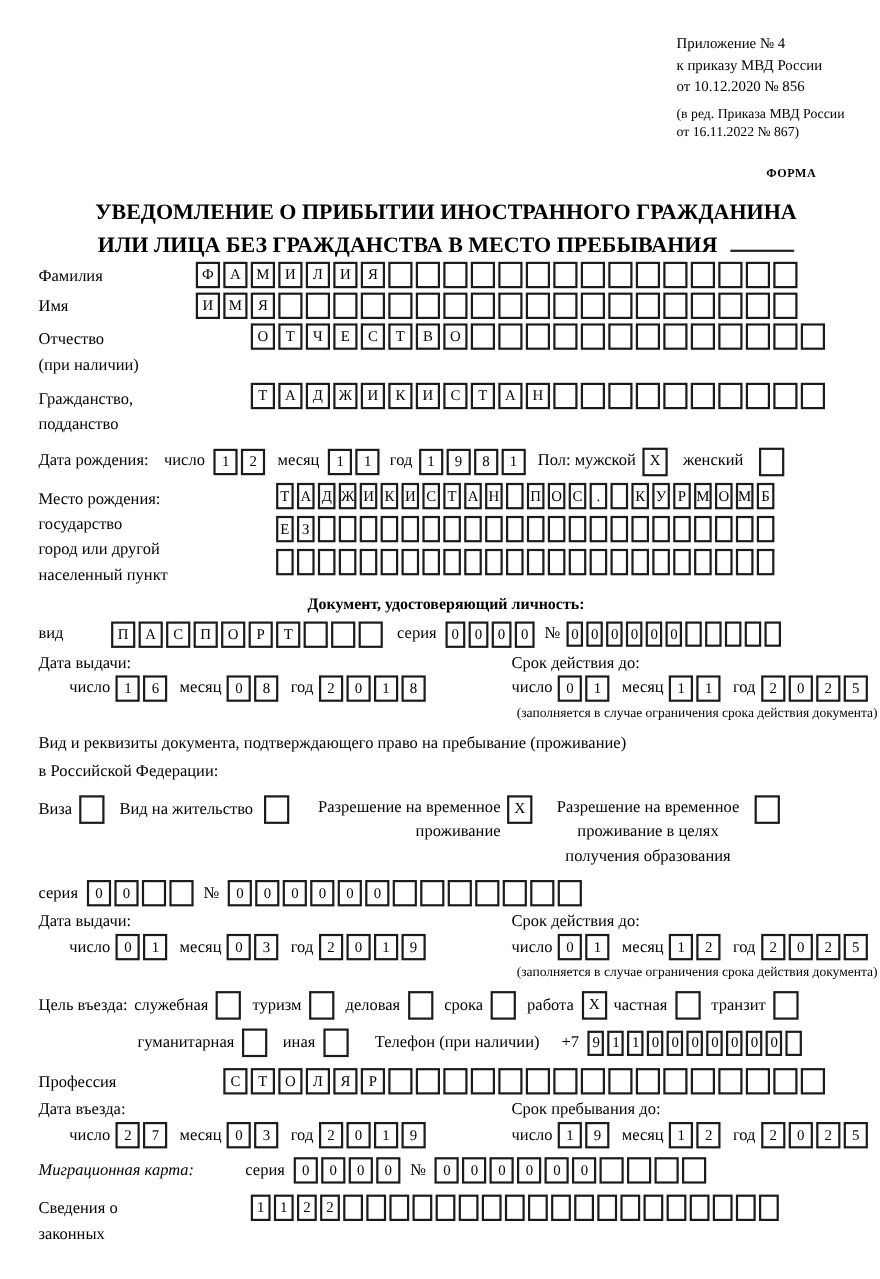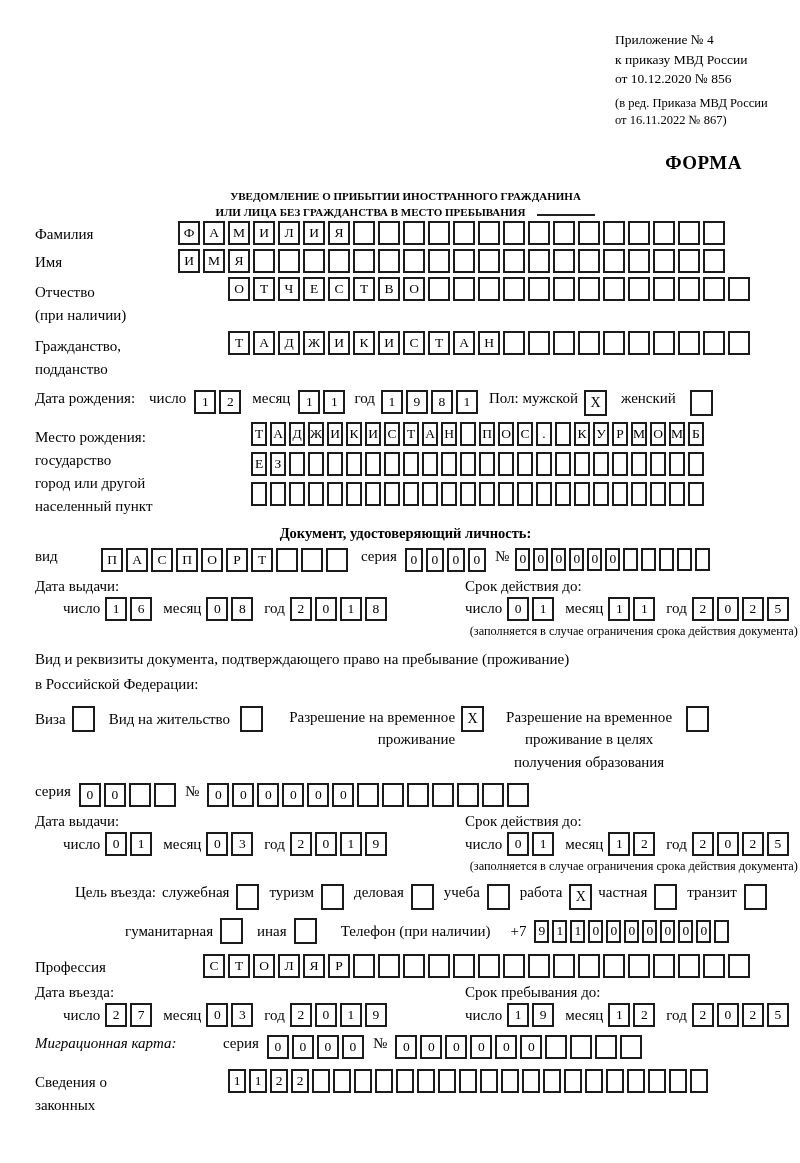--- a/index.html
+++ b/index.html
@@ -7,24 +7,24 @@
   body {
     width:800px; height:1163px; background:#ffffff; color:#000;
     font-family:"Liberation Serif","DejaVu Serif",serif;
     font-size:15px; overflow:hidden;
   }
   .page { padding:30px 24px 0 35px; position:relative; }
 
   
   .hdr { margin-left:580px; width:200px; font-size:13.5px; line-height:1.45; }
   .hdr .sub { font-size:12.5px; margin-top:6px; line-height:1.4; }
-  .forma { text-align:right; padding-right:34px; font-weight:bold; font-size:19px; margin-top:22px; letter-spacing:.5px; }
-
-  
-  .title { text-align:center; font-weight:bold; font-size:11px; margin-top:14px; line-height:1.5; }
+  .forma { text-align:right; padding-right:34px; font-weight:bold; font-size:11px; margin-top:22px; letter-spacing:.5px; }
+
+  
+  .title { text-align:center; font-weight:bold; font-size:20px; margin-top:14px; line-height:1.5; }
   .uline { display:inline-block; width:58px; border-bottom:2px solid #222; margin-left:12px; height:1em; vertical-align:baseline; }
   .sect { font-weight:bold; font-size:14.6px; margin-top:24px; margin-left:5px; margin-bottom:16px; }
 
   
   .row { display:flex; align-items:flex-start; margin-bottom:4px;gap:48px; }
   .lbl { flex:none; line-height:1.25; padding-top:4px; }
   .w95  { width:95px; }
   .w120 { width:120px; }
   .w145 { width:145px; }
   .w165 { width:168px; }
@@ -35,21 +35,21 @@
     width:22px; height:24px; border:2px solid #1b1b1b; margin-right:3px;
     display:flex; align-items:center; justify-content:center;
     font-size:13.5px; flex:none; background:#fff;
   }
   .cells-sm .cell { width:16px; margin-right:3px; }
   .cells-md .cell { width:18px; margin-right:3px; }
   .cells-xs .cell { width:15px; margin-right:3px; height:23px; }
   .cbx { display:flex; flex:none; }
   .cbx .cell { width:23px; height:26px; margin-right:0; font-size:14px; }
 
-  .inline-row { display:flex; align-items:flex-start; flex-wrap:nowrap; }
+  .inline-row { display:flex; align-items:center; flex-wrap:nowrap; }
   .inline-row > span { flex:none; }
   .gap6 { margin-left:6px; } .gap8 { margin-left:8px; } .gap10 { margin-left:10px; }
   .gap14 { margin-left:14px; } .gap20 { margin-left:20px; }
 
   
   .ml-lbl div { line-height:1.55; }
   .stack { display:flex; flex-direction:column; }
   .stack .cells { margin-bottom:6px; }
 
   
@@ -67,21 +67,21 @@
 
   
   .opts { display:flex; align-items:flex-start; margin-top:8px; margin-bottom:10px; }
   .opt { display:flex; align-items:flex-start; }
   .opt .olbl { padding-top:5px; }
   .optc { text-align:center; line-height:1.5; }
   .wrap170 { width:178px;text-align:right; }
   .wrap185 { width:182px; }
 
   
-  .purpose { display:flex; margin-top:10px;margin-left:40px; }
+  .purpose { display:flex; align-items:center; margin-top:10px; }
   .purpose span { flex:none; }
   .purpose .cbx { margin-left:7px; margin-right:10px; }
   .phone-row { display:flex; align-items:center; margin-top:8px; margin-left:90px; }
   .phone-row .cbx { margin-left:7px; margin-right:14px; }
 </style>
 </head>
 <body>
 
 <div class="page">
 
@@ -535,21 +535,21 @@
         <div class="cell"></div>
       </div>
     <span>туризм</span>
     <div class="cbx">
         <div class="cell"></div>
       </div>
     <span>деловая</span>
     <div class="cbx">
         <div class="cell"></div>
       </div>
-    <span>учеба</span>
+    <span>срока</span>
     <div class="cbx">
         <div class="cell"></div>
       </div>
     <span>работа</span>
     <div class="cbx" style="margin-right:6px;">
         <div class="cell">X</div>
       </div>
     <span>частная</span>
     <div class="cbx">
         <div class="cell"></div>

